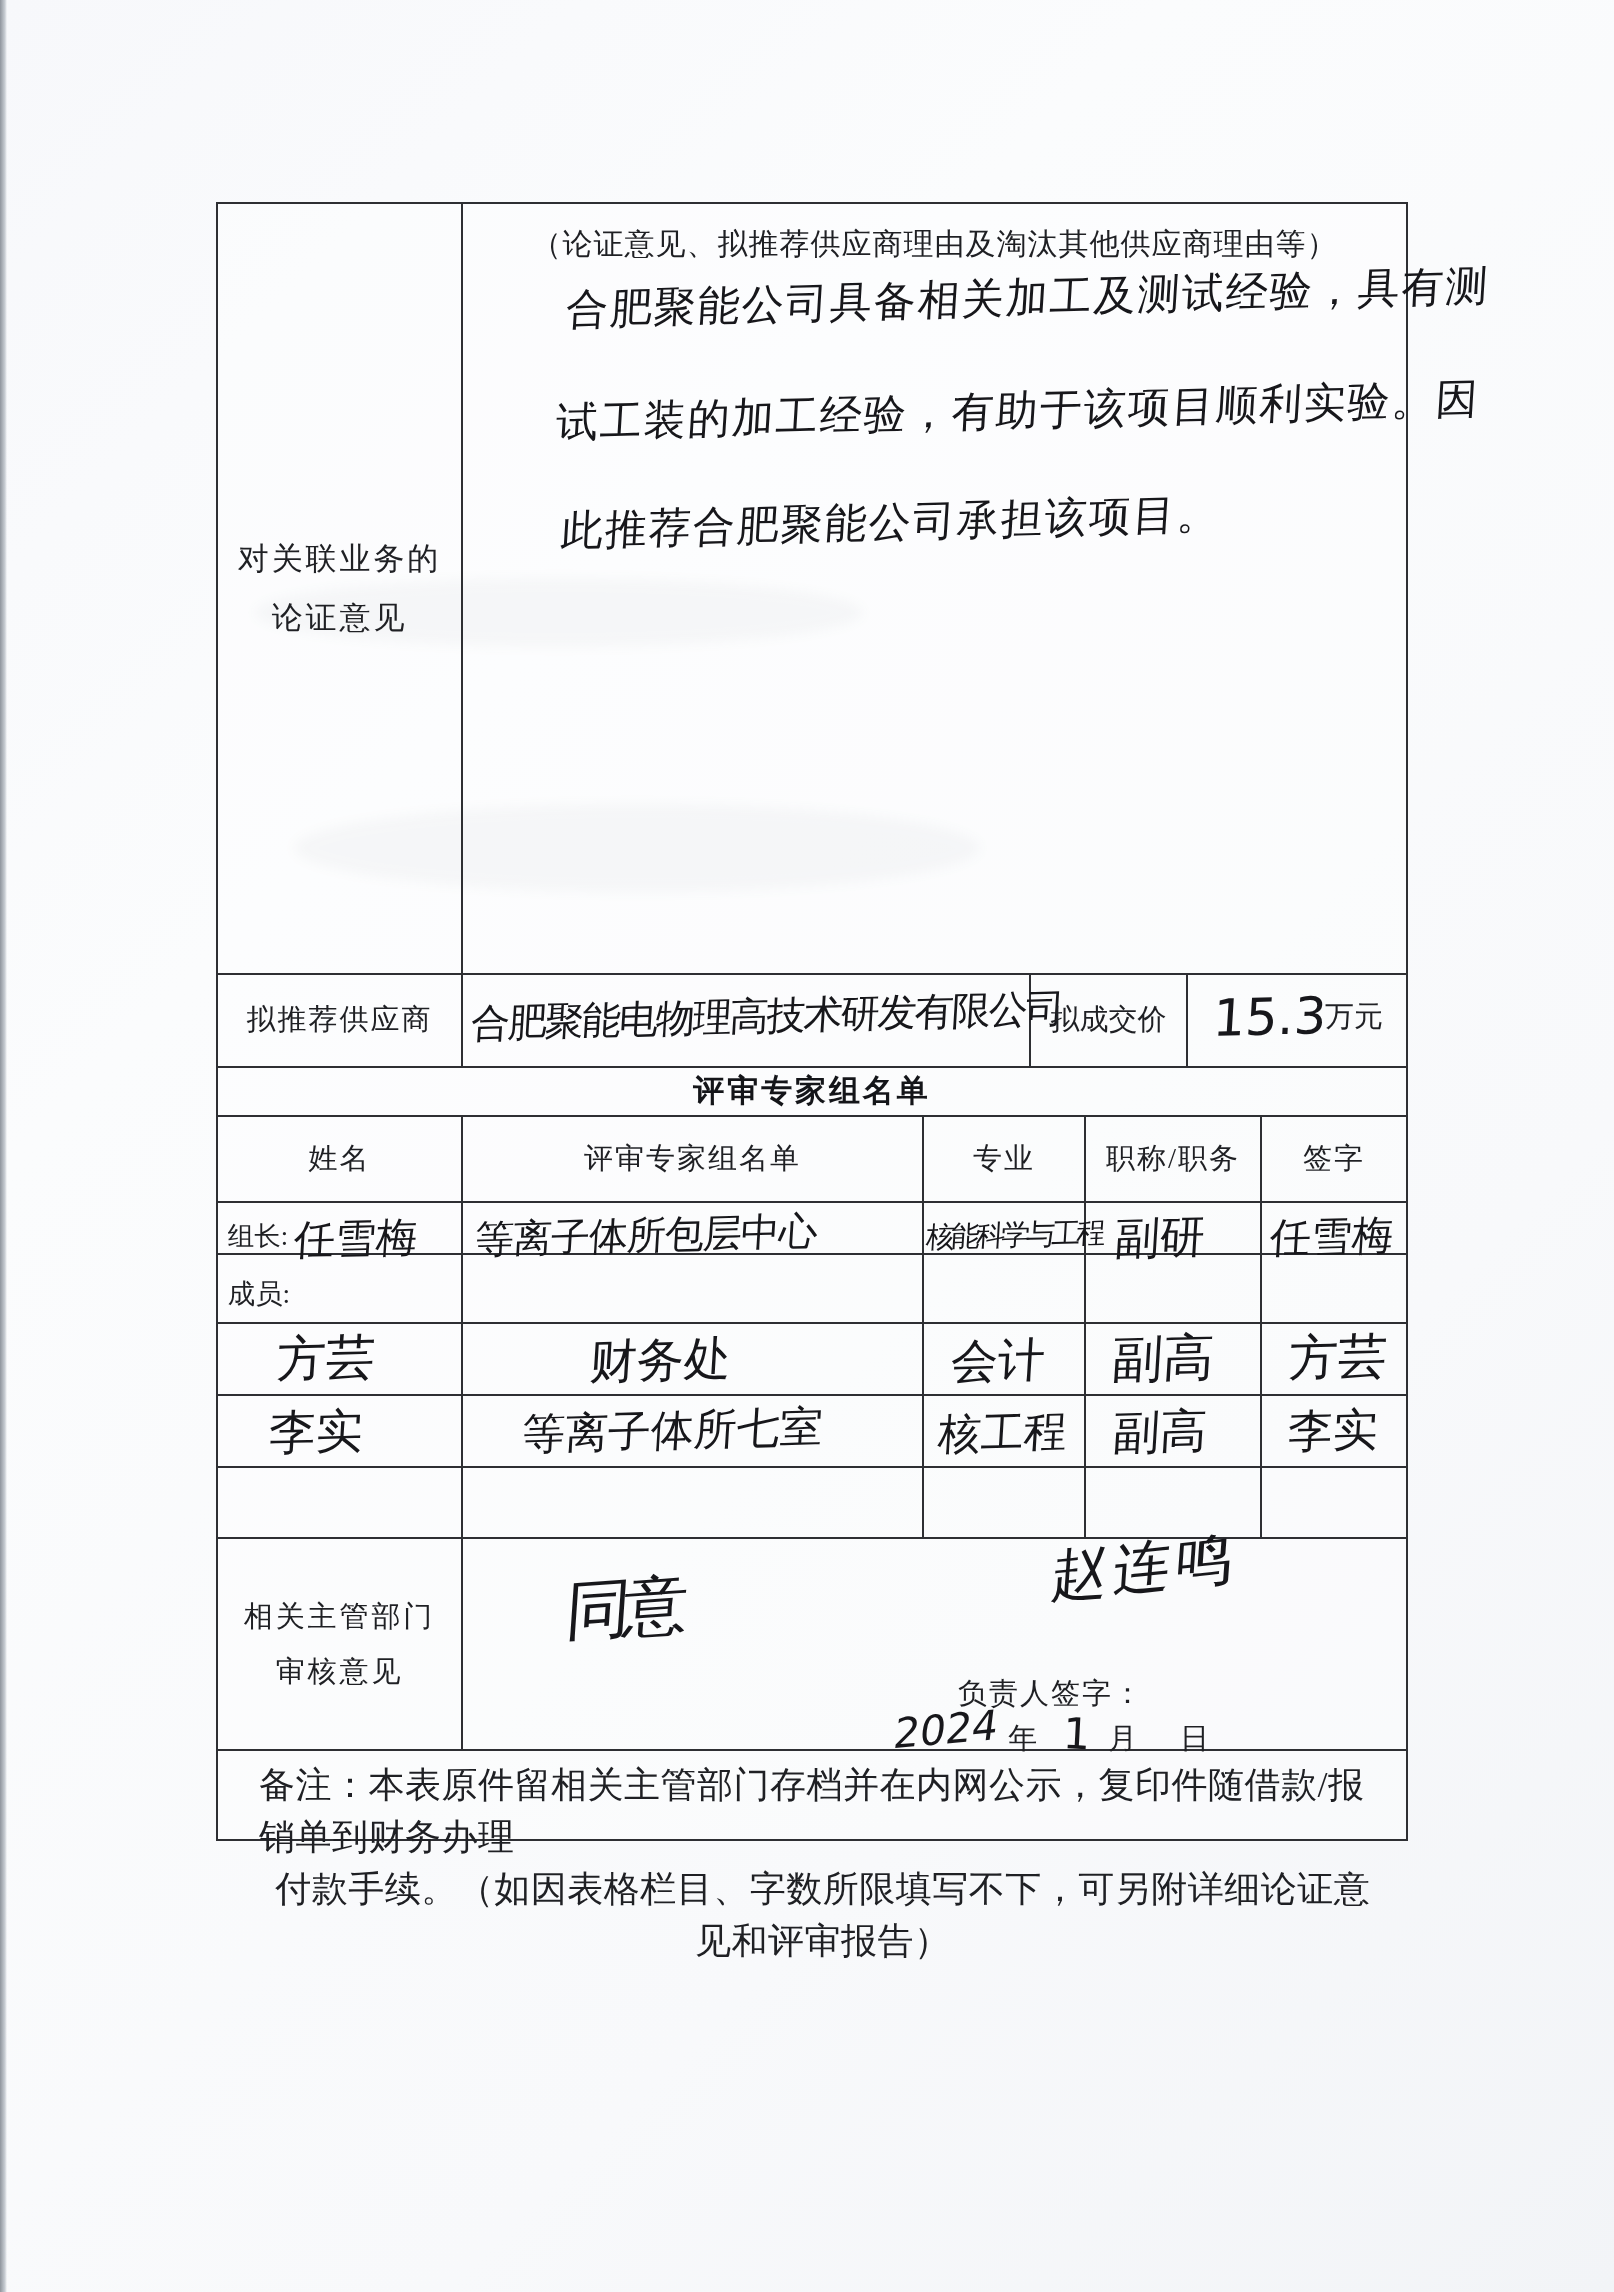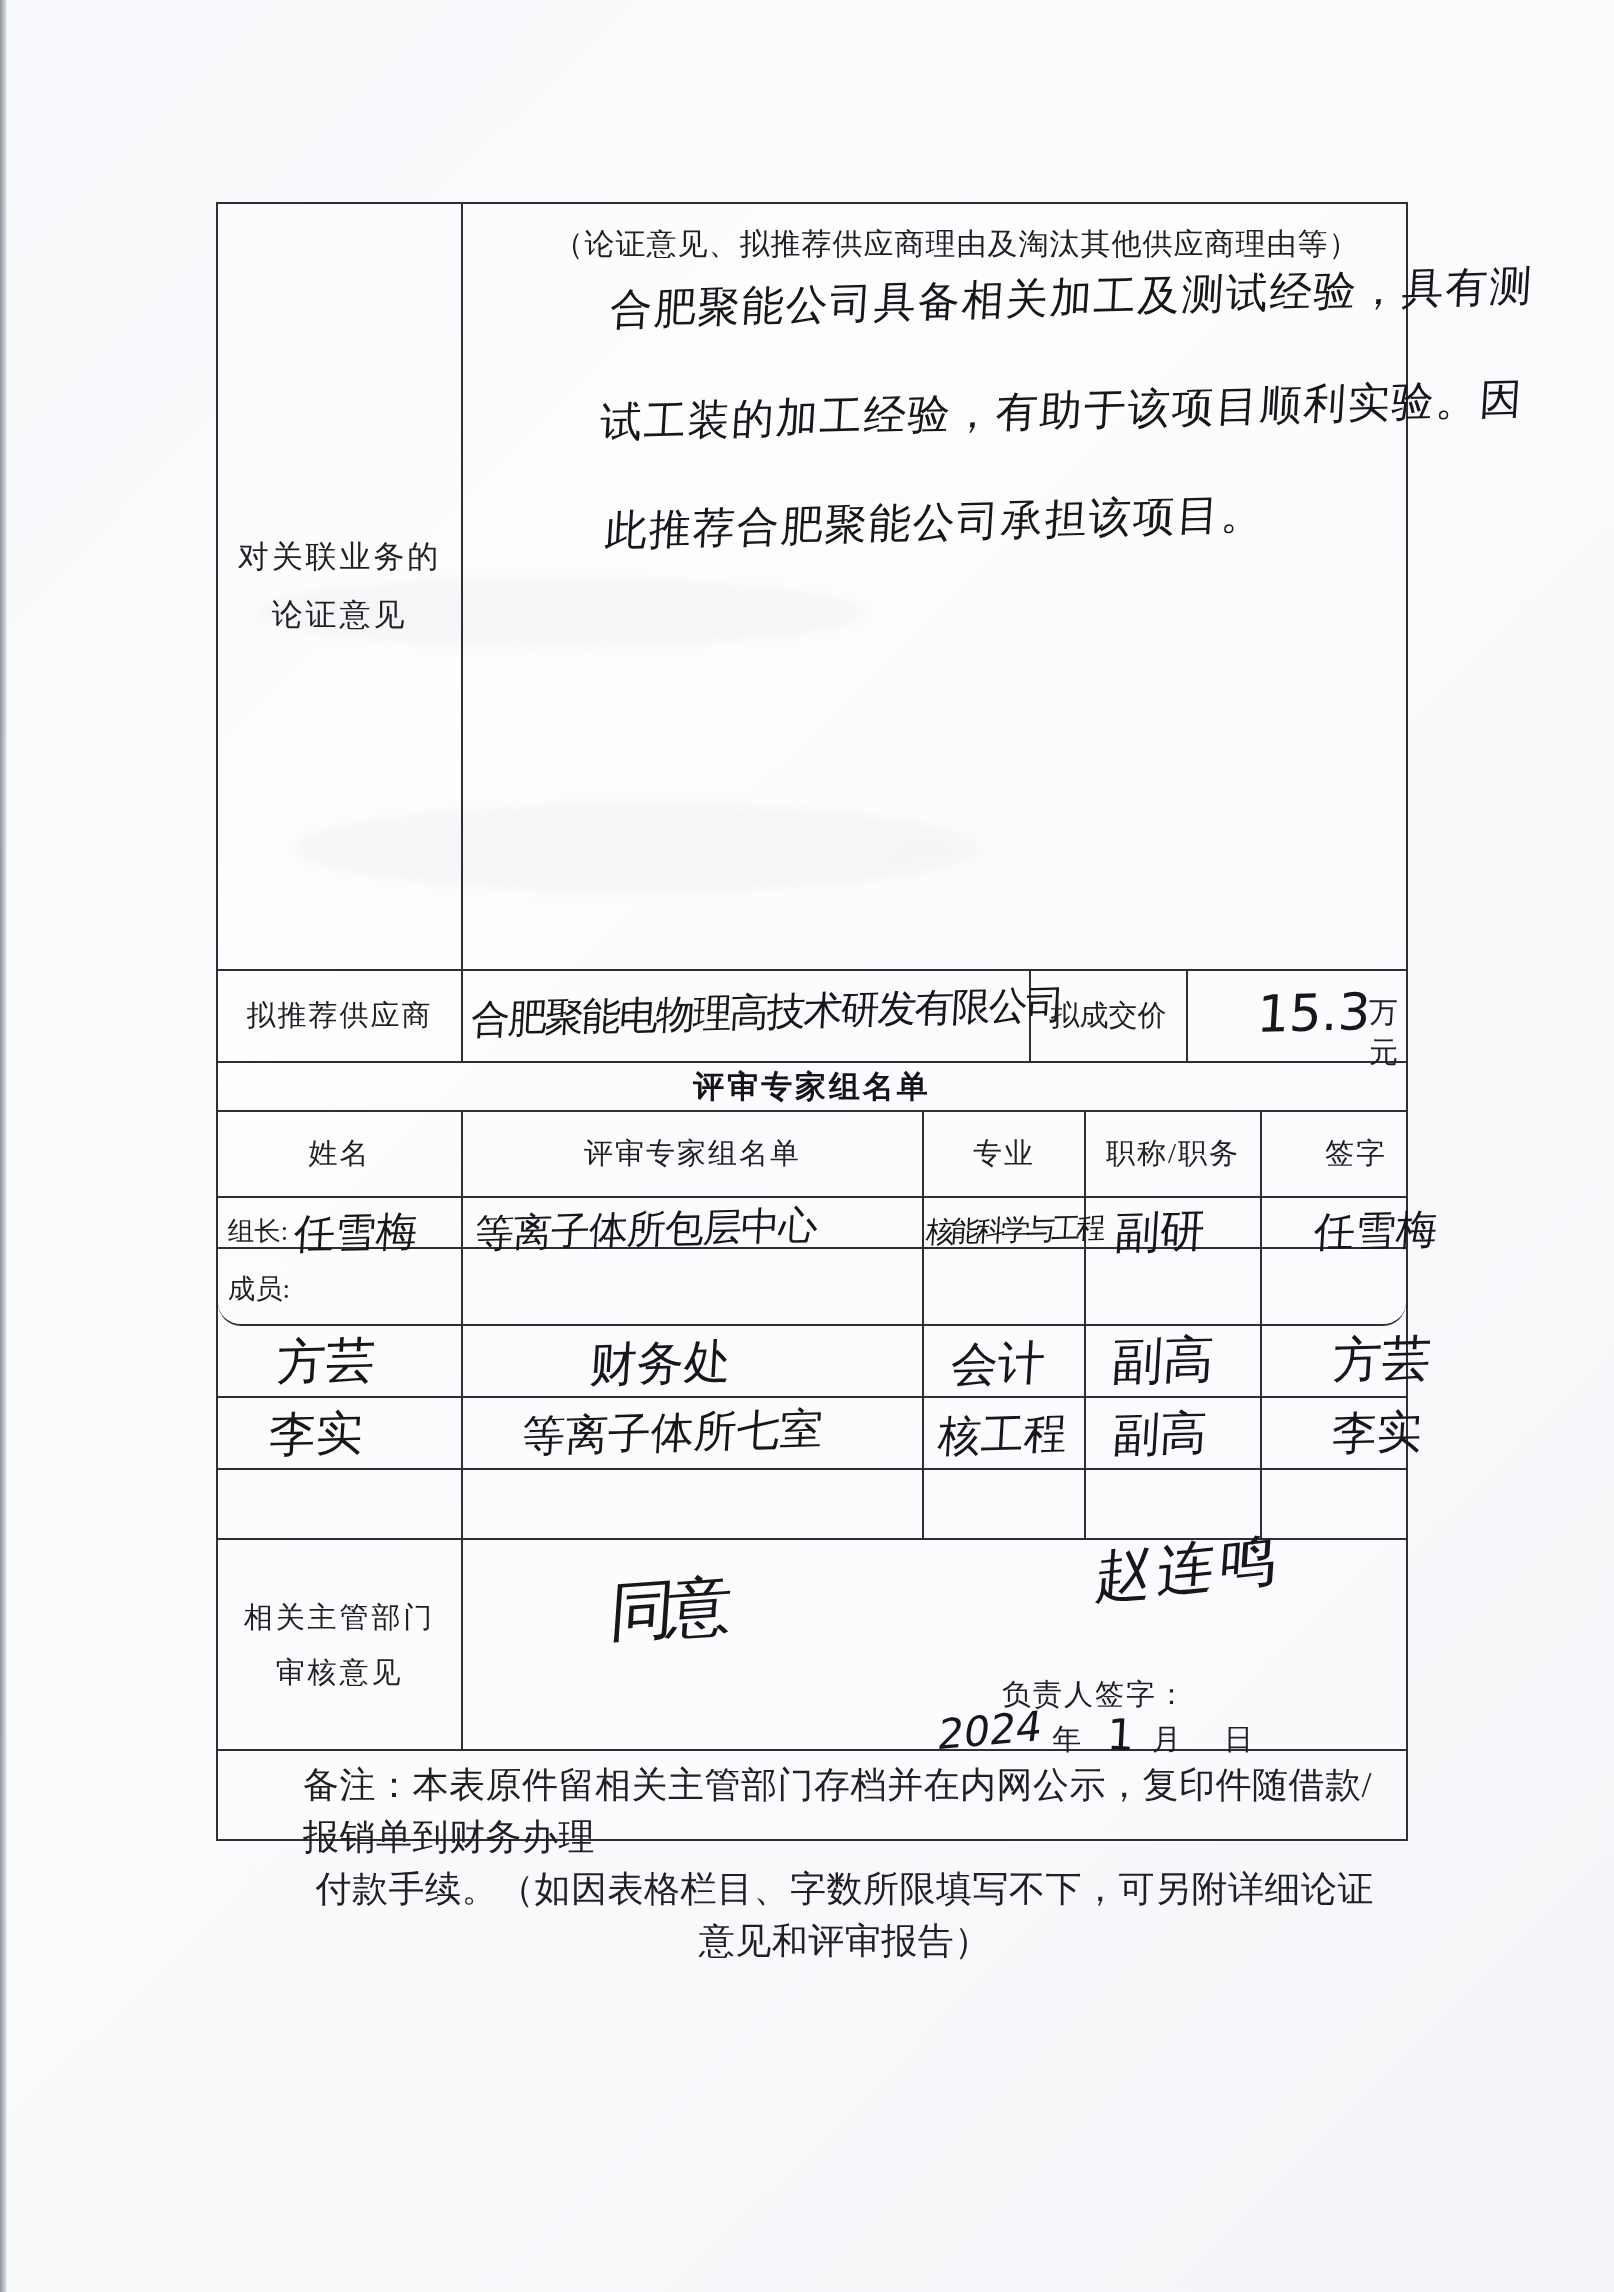--- a/index.html
+++ b/index.html
@@ -19,21 +19,21 @@
   }
   .smudge{position:absolute;border-radius:50%;filter:blur(5.9px);opacity:.06;background:#5a6070;}
   .form{
     position:absolute;left:216px;top:202px;width:1192px;height:1639px;
     border:2px solid #2e2f33;box-sizing:border-box;
     display:flex;flex-direction:column;background:rgba(255,255,255,.35);
   }
   .row{display:flex;flex-direction:row;box-sizing:border-box;border-bottom:2px solid #2e2f33;position:relative;}
   .row:last-child{border-bottom:none;}
   .cell{box-sizing:border-box;border-right:2px solid #2e2f33;position:relative;overflow:visible;}
-  .cell:last-child{border-right:none;margin-left:44px;}
+  .cell:last-child{border-right:none;}
   .printed{color:#1f2024;}
   .label-cell{
     display:flex;flex-direction:column;align-items:center;justify-content:center;
     font-size:31px;letter-spacing:2.9px;color:#1f2024;text-align:center;line-height:1.9;
   }
   .hw{
     font-family:"DejaVu Sans",sans-serif;
     color:#17171b;
     transform:rotate(-1.5deg) skewX(-5deg);
     transform-origin:left center;
@@ -125,21 +125,21 @@
         <span class="hw" style="position:absolute;left:2px;top:15.7px;font-size:29px;letter-spacing:-3.9px;">核能科学与工程</span>
       </div>
       <div class="cell" style="width:176px;">
         <span class="hw" style="position:absolute;left:29px;top:5.9px;font-size:45px;">副研</span>
       </div>
       <div class="cell" style="flex:1;">
         <span class="hw" style="position:absolute;left:7.8px;top:7.8px;font-size:41px;">任雪梅</span>
       </div>
     </div>
 
-    <div class="row" style="height:77px;border-radius:23px;">
+    <div class="row" style="height:69px;">
       <div class="cell" style="width:245px;">
         <span class="printed" style="position:absolute;left:9.8px;top:21.6px;font-size:27.4px;">成员:</span>
       </div>
       <div class="cell" style="width:461px;"></div>
       <div class="cell" style="width:162px;"></div>
       <div class="cell" style="width:176px;"></div>
       <div class="cell" style="flex:1;"></div>
     </div>
 
     <div class="row" style="height:73px;">

